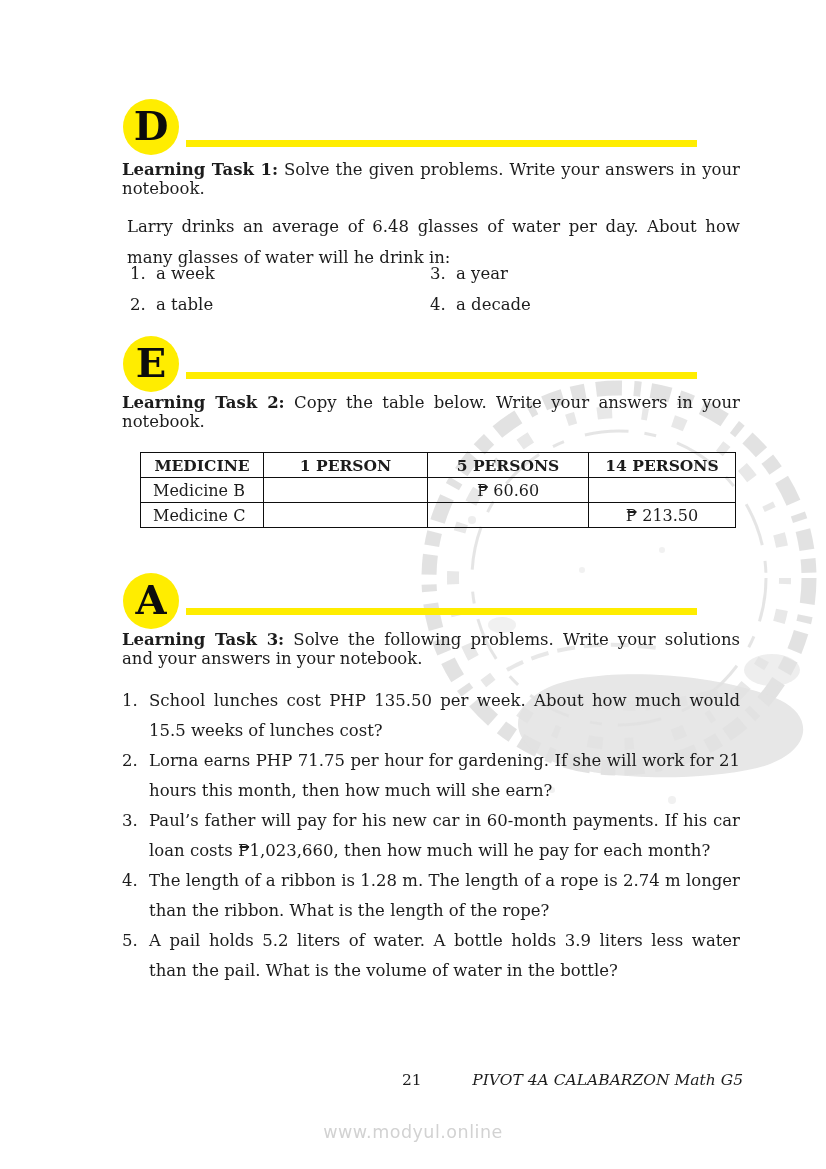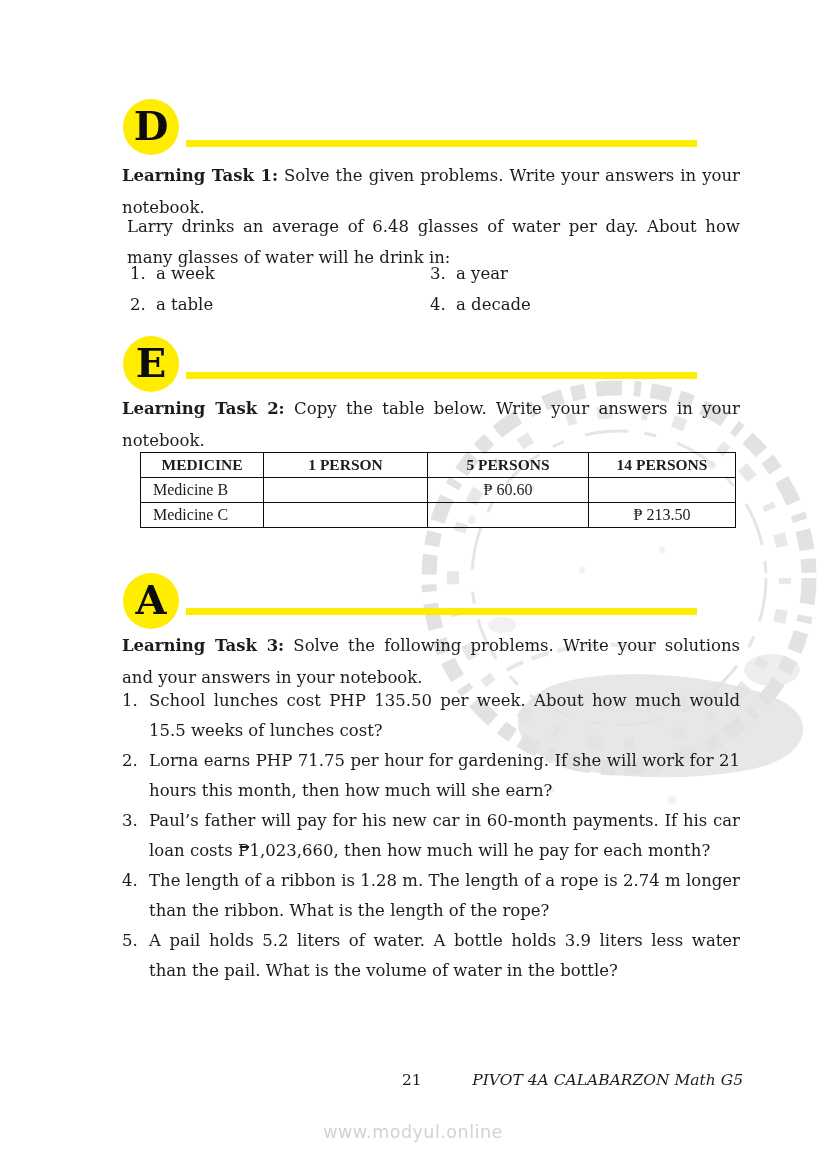--- a/index.html
+++ b/index.html
@@ -30,42 +30,41 @@
     font-size: 40px; font-weight: bold; color: #0c0c0c;
     line-height: 1; transform: translateY(-1px);
   }
   .rule {
     position: absolute;
     height: 7px; width: 511px; left: 186px;
     background: #ffed00;
   }
 
   .task { position: absolute; left: 122px; width: 618px;
-    font-size: 16.5px; line-height: 32px; text-align: justify; }
+    font-size: 16.5px; line-height: 19px; text-align: justify; }
   .task b { font-weight: bold; }
 
   .intro { position: absolute; left: 127px; width: 613px;
     font-size: 16.5px; line-height: 31px; text-align: justify; }
 
   .items-grid { position: absolute; left: 130px; top: 264px; width: 610px;
     display: grid; grid-template-columns: 300px auto; row-gap: 12px;
     font-size: 16.5px; }
   .items-grid .item { display: flex; }
   .items-grid .num { width: 26px; flex: 0 0 26px; }
 
   table.med {
     position: absolute; left: 140px; top: 452px; width: 595px;
     border-collapse: collapse; table-layout: fixed;
     font-size: 16px;
   }
   table.med th, table.med td {
     border: 1.6px solid #0e0e0e;
     height: 25px; padding: 0 6px;
     background: transparent;
-    font-family: Liberation Serif, serif;
   }
   table.med th { font-size: 15.5px; font-weight: bold; text-align: center; }
   table.med td.name { text-align: left; padding-left: 12px; }
   table.med td.val { text-align: center; }
   table.med col.c1 { width: 123px; }
   table.med col.c2 { width: 164px; }
   table.med col.c3 { width: 161px; }
   table.med col.c4 { width: 147px; }
 
   .problems { position: absolute; left: 122px; top: 686px; width: 618px;

